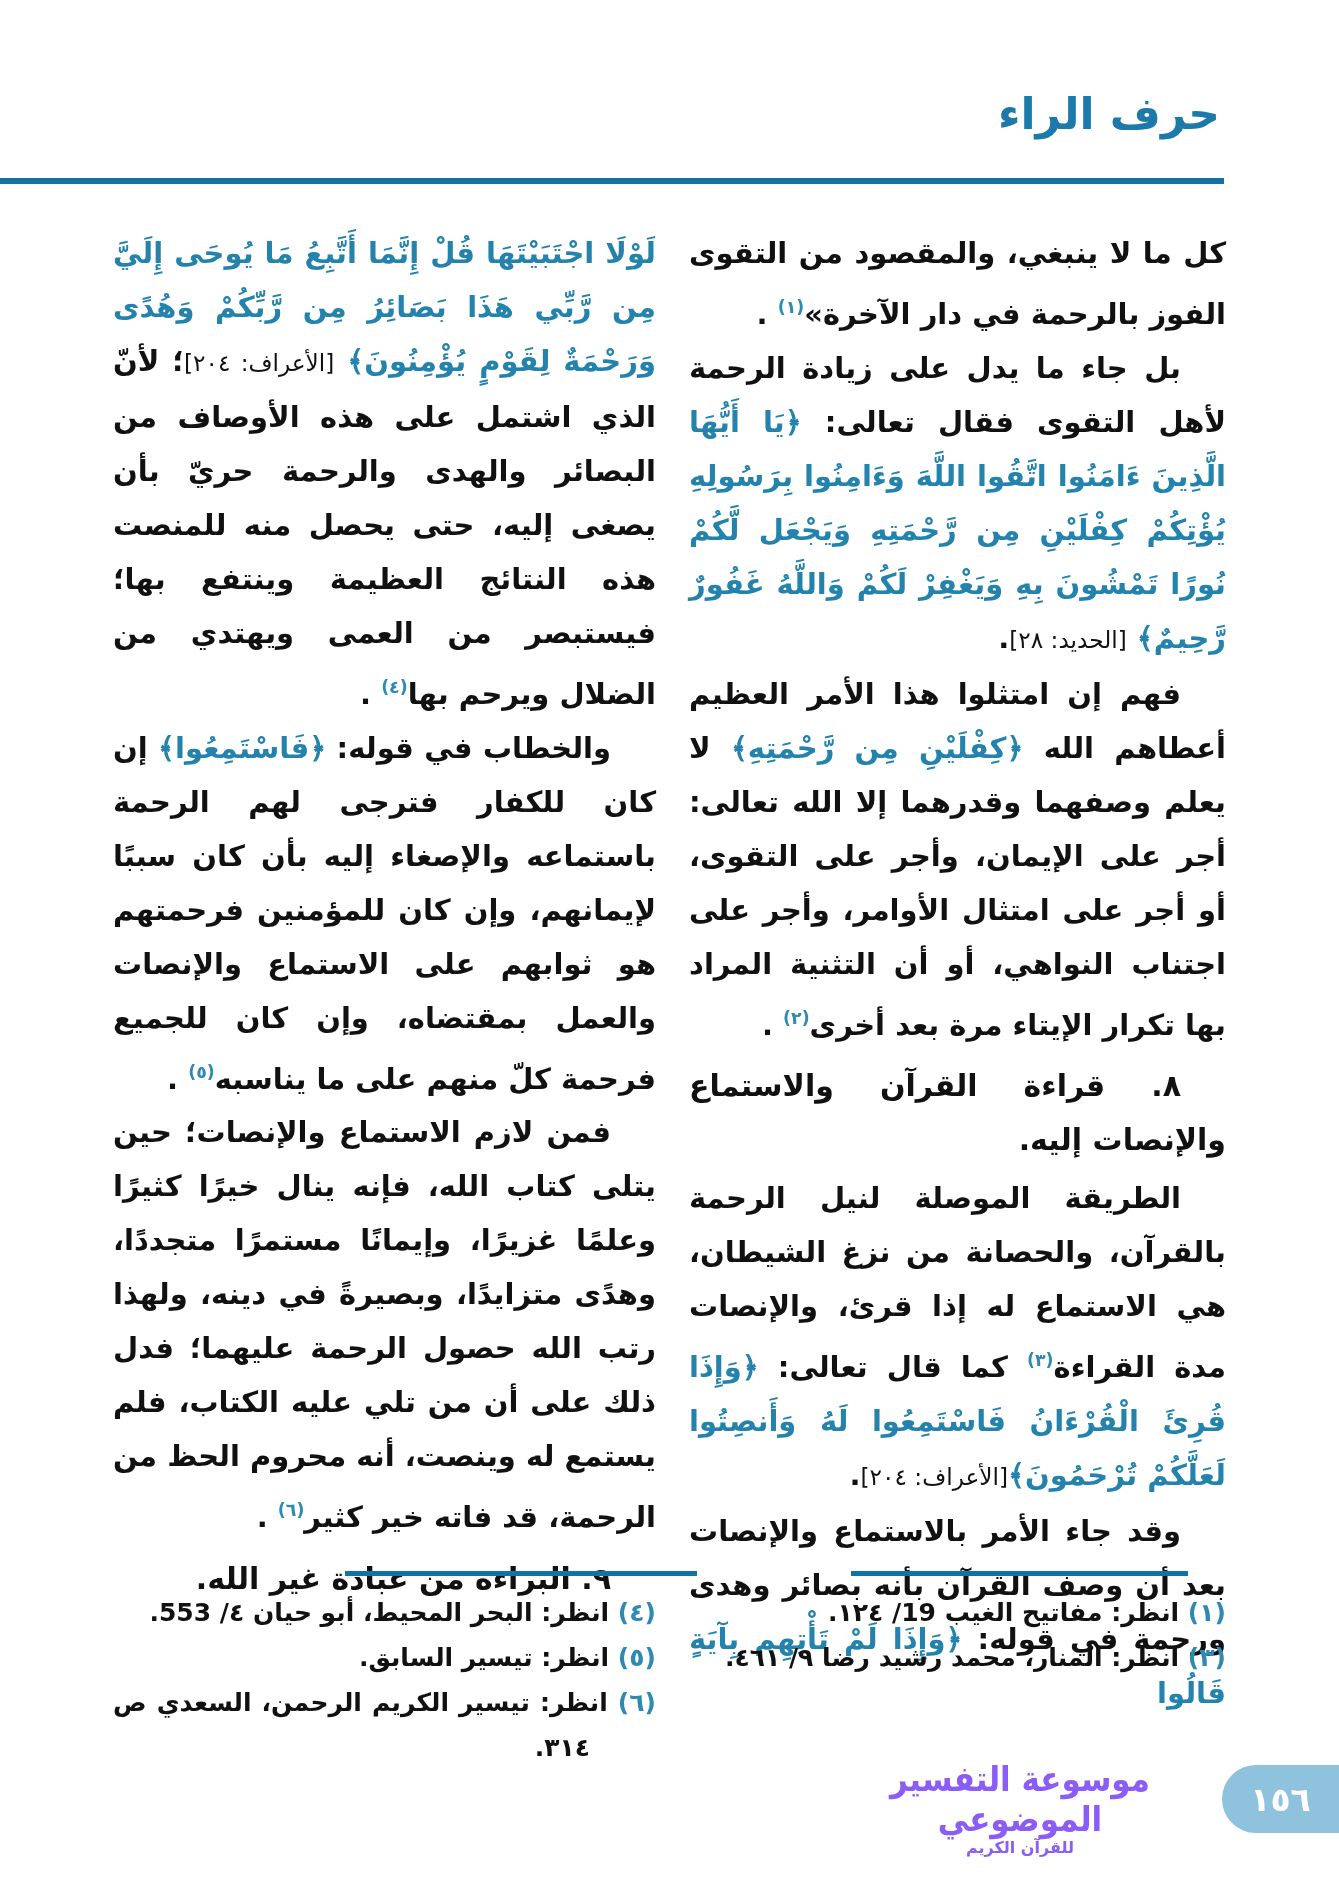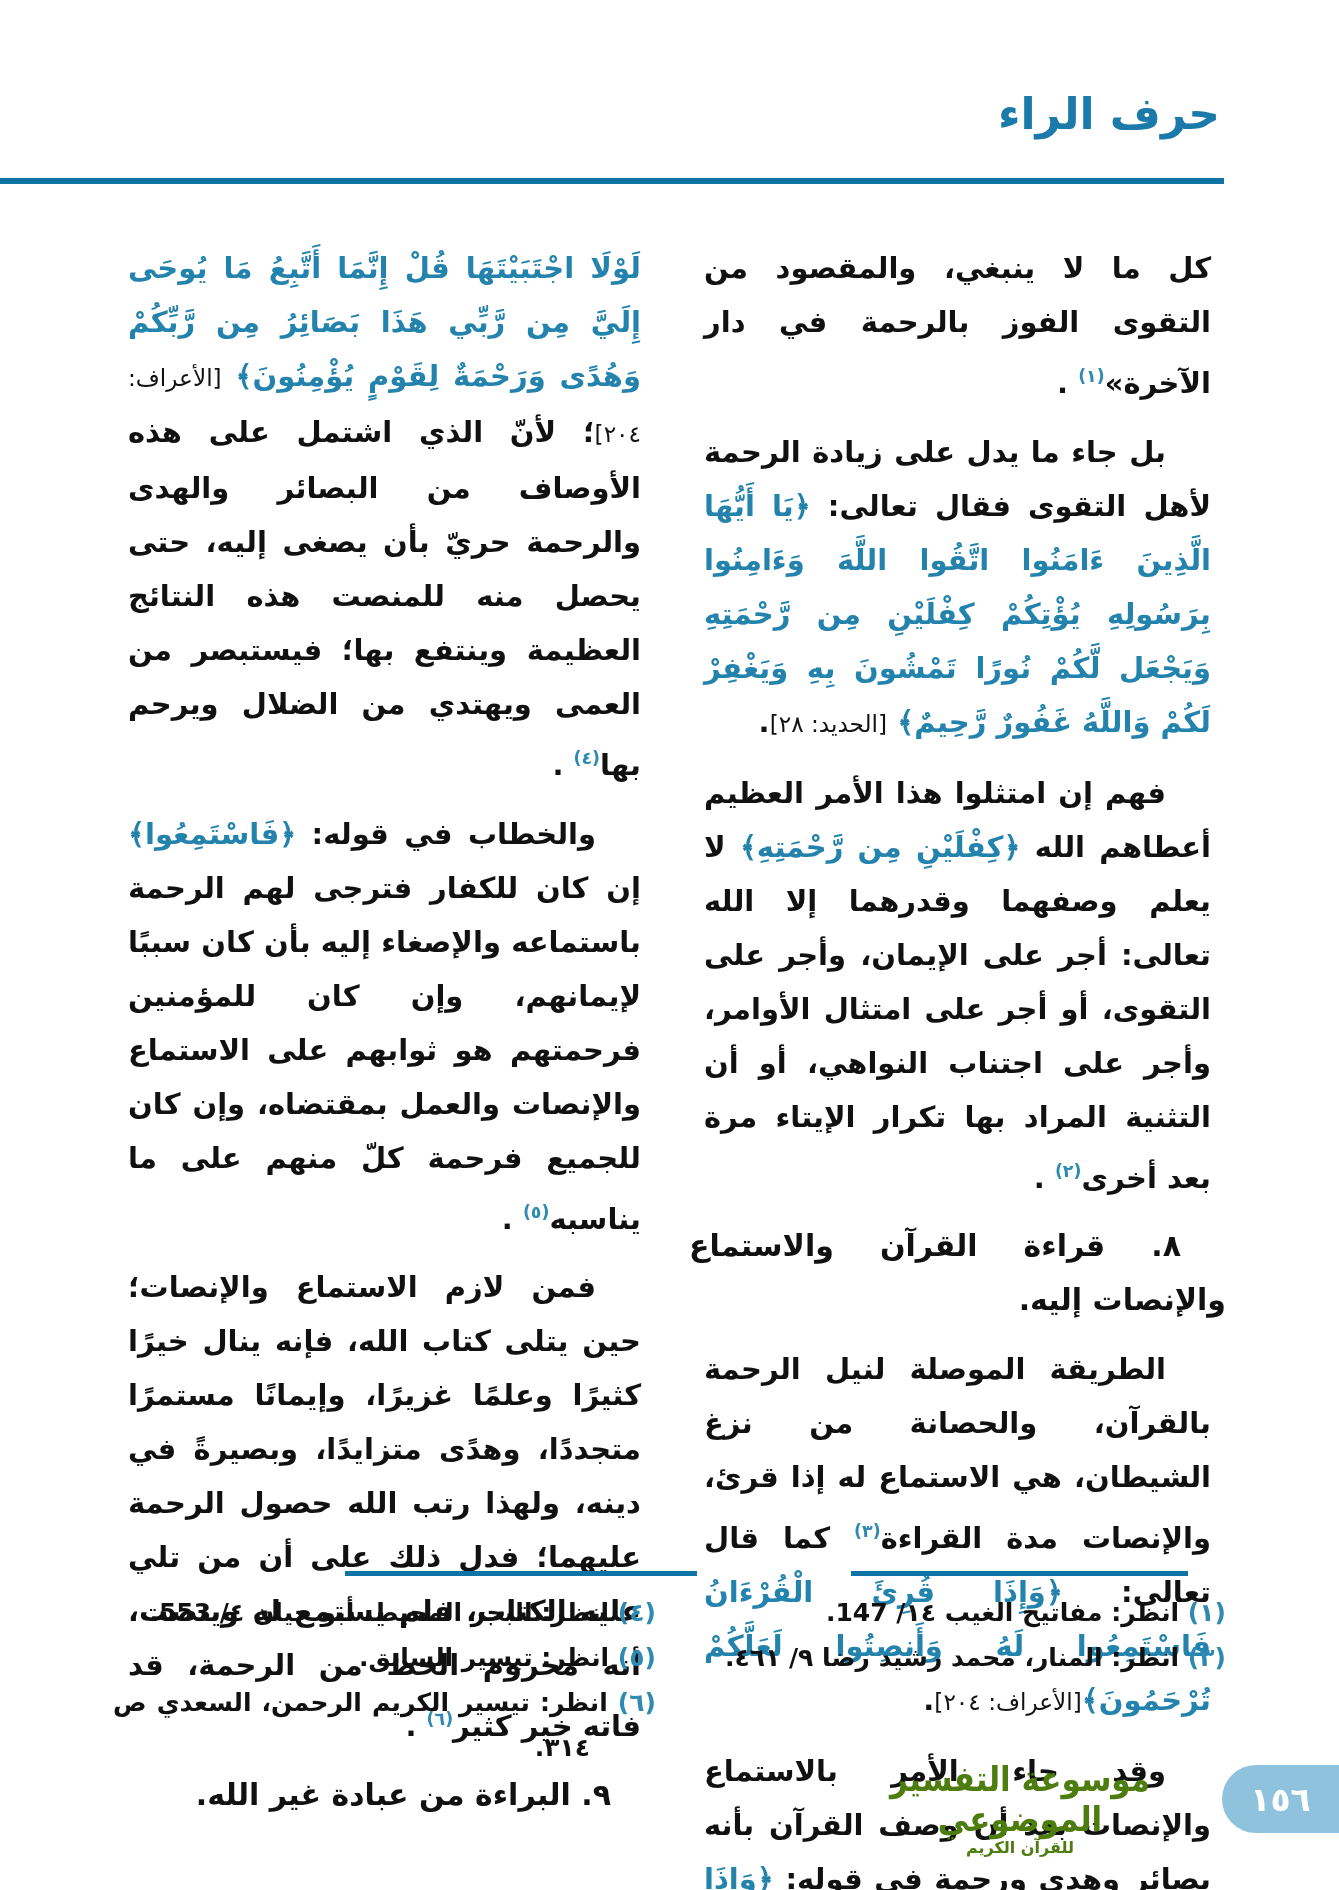--- a/index.html
+++ b/index.html
@@ -18,21 +18,21 @@
     position:absolute;top:178px;left:0;width:1224px;height:6px;background:#1073a6;
   }
 
   .col{
     position:absolute;top:226px;
     font-size:29px;line-height:54px;text-align:justify;
   }
   .col-right{right:113px;width:537px;}
   .col-left{left:113px;width:543px;}
 
-  p{margin:15px;}
+  p{margin:0;}
   p.para{text-indent:45px;font-weight:bold;}
   p.para.cont{text-indent:0;}
   p.heading{margin:8px 0 4px;font-weight:bold;text-indent:45px;font-size:30px;}
 
   .seg-n{font-weight:bold;color:#111111;}
   .seg-q{font-weight:bold;color:#2383ad;}
   .seg-f{color:#2e8ab2;font-size:0.6em;vertical-align:super;font-weight:bold;}
   .seg-r{font-weight:normal;font-size:0.8em;color:#111111;}
 
   .fn-sep{position:absolute;height:5px;background:#1073a6;top:1571px;}
@@ -44,21 +44,21 @@
     font-size:25px;line-height:45px;text-align:justify;
   }
   .fn-right{right:113px;width:537px;}
   .fn-left{left:113px;width:543px;}
   .fn{margin:0;padding-right:66px;text-indent:-66px;font-weight:bold;}
   .fn-marker{color:#2e8ab2;font-weight:bold;}
   .fn-text{color:#111111;}
 
   .logo{
     position:absolute;top:1764px;left:860px;width:320px;
-    text-align:center;color:#4d7c0f;line-height:1.15;
+    text-align:center;color:#8b5cf6;line-height:1.15;
   }
   .logo-main{font-size:31px;font-weight:bold;transform:scaleY(1.12);}
   .logo-sub{font-size:16px;font-weight:bold;margin-top:4px;}
 
   .page-badge{
     position:absolute;top:1765px;right:0;width:117px;height:68px;
     background:#8fc3dd;border-radius:36px 0 0 36px;
     display:flex;align-items:center;justify-content:center;
     color:#ffffff;font-size:33px;font-weight:bold;
   }
@@ -83,21 +83,21 @@
       <p class="para cont"><span class="seg-q">لَوْلَا اجْتَبَيْتَهَا قُلْ إِنَّمَا أَتَّبِعُ مَا يُوحَى إِلَيَّ مِن رَّبِّي هَذَا بَصَائِرُ مِن رَّبِّكُمْ وَهُدًى وَرَحْمَةٌ لِقَوْمٍ يُؤْمِنُونَ﴾ </span><span class="seg-r">[الأعراف: ٢٠٤]</span><span class="seg-n">؛ لأنّ الذي اشتمل على هذه الأوصاف من البصائر والهدى والرحمة حريّ بأن يصغى إليه، حتى يحصل منه للمنصت هذه النتائج العظيمة وينتفع بها؛ فيستبصر من العمى ويهتدي من الضلال ويرحم بها</span><span class="seg-f">(٤)</span><span class="seg-n"> .</span></p>
       <p class="para"><span class="seg-n">والخطاب في قوله: </span><span class="seg-q">﴿فَاسْتَمِعُوا﴾</span><span class="seg-n"> إن كان للكفار فترجى لهم الرحمة باستماعه والإصغاء إليه بأن كان سببًا لإيمانهم، وإن كان للمؤمنين فرحمتهم هو ثوابهم على الاستماع والإنصات والعمل بمقتضاه، وإن كان للجميع فرحمة كلّ منهم على ما يناسبه</span><span class="seg-f">(٥)</span><span class="seg-n"> .</span></p>
       <p class="para"><span class="seg-n">فمن لازم الاستماع والإنصات؛ حين يتلى كتاب الله، فإنه ينال خيرًا كثيرًا وعلمًا غزيرًا، وإيمانًا مستمرًا متجددًا، وهدًى متزايدًا، وبصيرةً في دينه، ولهذا رتب الله حصول الرحمة عليهما؛ فدل ذلك على أن من تلي عليه الكتاب، فلم يستمع له وينصت، أنه محروم الحظ من الرحمة، قد فاته خير كثير</span><span class="seg-f">(٦)</span><span class="seg-n"> .</span></p>
       <p class="heading"><span class="seg-n">٩. البراءة من عبادة غير الله.</span></p>
     </div>
 
   <div class="fn-sep fn-sep-right"></div>
   <div class="fn-sep fn-sep-left"></div>
 
   <div class="footnotes fn-right" id="fn-right">
-      <p class="fn"><span class="fn-marker">(١)</span><span class="fn-text"> انظر: مفاتيح الغيب ١٤/ 147.</span></p>
+      <p class="fn"><span class="fn-marker">(١)</span><span class="fn-text"> انظر: مفاتيح الغيب 19/ ١٢٤.</span></p>
       <p class="fn"><span class="fn-marker">(٣)</span><span class="fn-text"> انظر: المنار، محمد رشيد رضا ٩/ ٤٦١.</span></p>
     </div>
   <div class="footnotes fn-left" id="fn-left">
       <p class="fn"><span class="fn-marker">(٤)</span><span class="fn-text"> انظر: البحر المحيط، أبو حيان ٤/ 553.</span></p>
       <p class="fn"><span class="fn-marker">(٥)</span><span class="fn-text"> انظر: تيسير السابق.</span></p>
       <p class="fn"><span class="fn-marker">(٦)</span><span class="fn-text"> انظر: تيسير الكريم الرحمن، السعدي ص ٣١٤.</span></p>
     </div>
 
   <div class="logo">
     <div class="logo-main">موسوعة التفسير الموضوعي</div>

